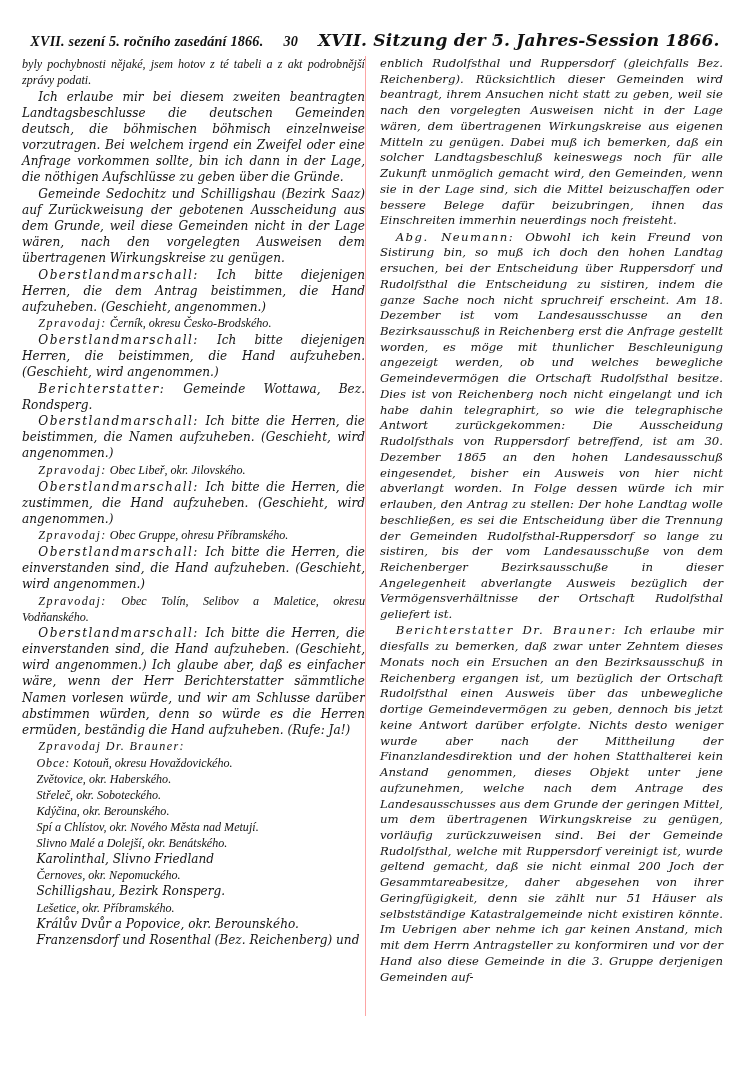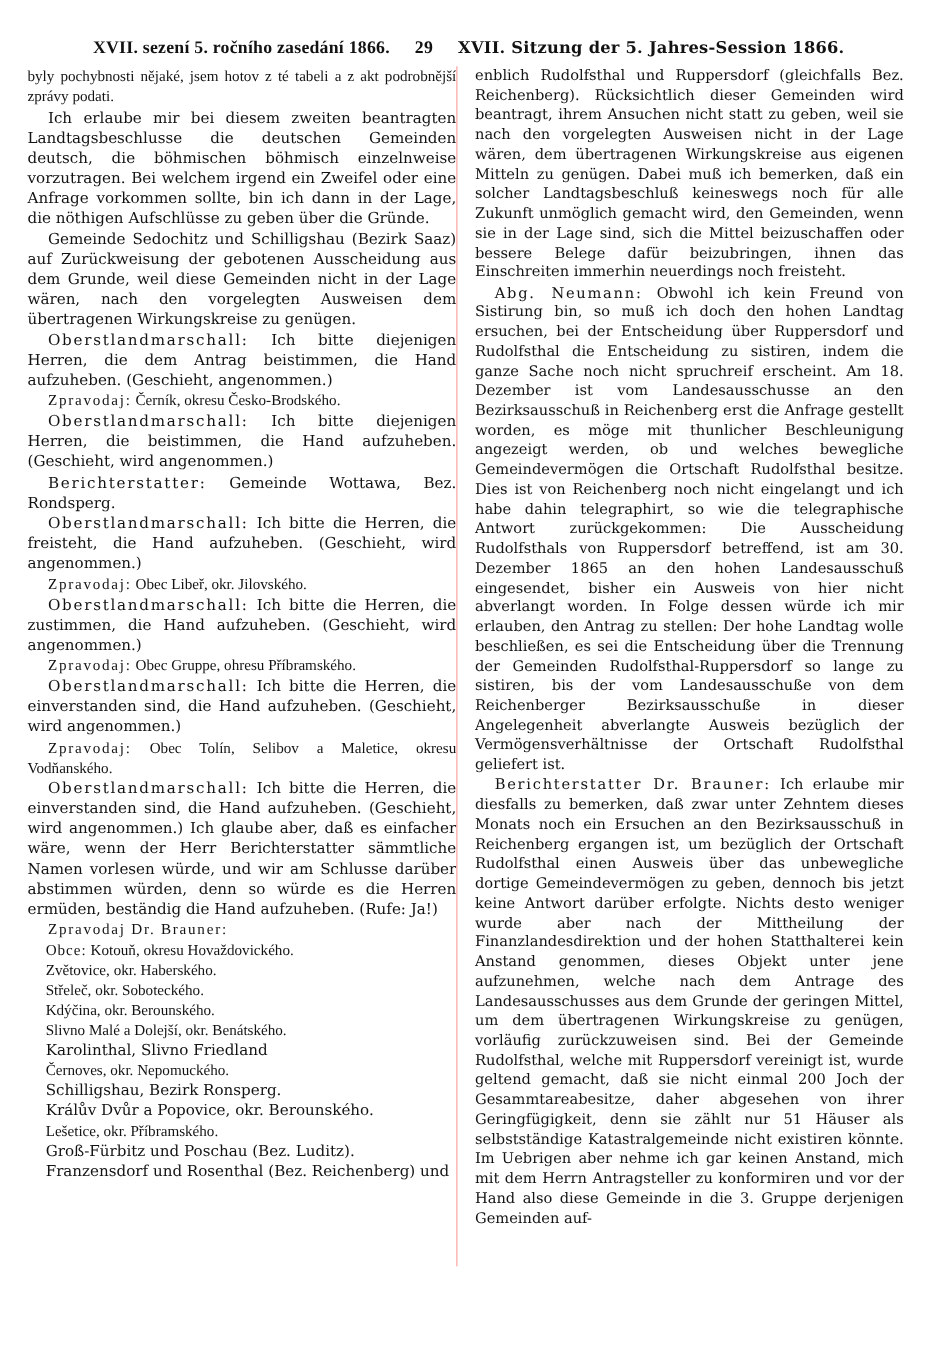--- a/index.html
+++ b/index.html
@@ -15,20 +15,21 @@
     position: relative;
     overflow: hidden;
   }
   .page {
     position: absolute;
     left: 0; top: 0;
     width: 750px;
     height: 925px;
     box-sizing: border-box;
     padding: 28px 22px 10px 22px;
+    font-style: italic;
   }
   
   .header {
     display: flex;
     justify-content: center;
     align-items: baseline;
     gap: 16px;
     font-size: 14.2px;
     letter-spacing: 0.2px;
     margin: 2px 0 6px 0;
@@ -38,21 +39,21 @@
     font-family: "Liberation Serif", serif;
     font-weight: bold;
   }
   .header .pageno {
     font-weight: bold;
     padding: 0 4px;
   }
   .header .de {
     font-family: "DejaVu Serif", serif;
     font-weight: bold;
-    font-size: 13px;
+    font-size: 17px;
   }
   
   .columns {
     display: flex;
     gap: 0;
     height: 960px;
   }
   .col {
     width: 343px;
     font-size: 12.1px;
@@ -84,66 +85,66 @@
   }
   .lst .nm { letter-spacing: 0.8px; }
 </style>
 </head>
 <body>
 
 <div class="page">
 
   <div class="header">
     <span class="cz">XVII. sezení 5. ročního zasedání 1866.</span>
-    <span class="pageno">29</span>
+    <span class="pageno">30</span>
     <span class="de">XVII. Sitzung der 5. Jahres-Session 1866.</span>
   </div>
 
   <div class="columns">
 
     <div class="col left">
       <p class="noind">byly pochybnosti nějaké, jsem hotov z té tabeli a z akt podrobnější zprávy podati.</p>
       <p class="fr">Ich erlaube mir bei diesem zweiten beantragten Landtagsbeschlusse die deutschen Gemeinden deutsch, die böhmischen böhmisch einzelnweise vorzutragen. Bei welchem irgend ein Zweifel oder eine Anfrage vorkommen sollte, bin ich dann in der Lage, die nöthigen Aufschlüsse zu geben über die Gründe.</p>
       <p class="fr">Gemeinde Sedochitz und Schilligshau (Bezirk Saaz) auf Zurückweisung der gebotenen Ausscheidung aus dem Grunde, weil diese Gemeinden nicht in der Lage wären, nach den vorgelegten Ausweisen dem übertragenen Wirkungskreise zu genügen.</p>
 
       <p class="fr"><span class="spk">Oberstlandmarschall:</span> <span>Ich bitte diejenigen Herren, die dem Antrag beistimmen, die Hand aufzuheben. (Geschieht, angenommen.)</span></p>
 
       <p><span class="spk">Zpravodaj:</span> <span>Černík, okresu Česko-Brodského.</span></p>
 
       <p class="fr"><span class="spk">Oberstlandmarschall:</span> <span>Ich bitte diejenigen Herren, die beistimmen, die Hand aufzuheben. (Geschieht, wird angenommen.)</span></p>
 
       <p class="fr"><span class="spk">Berichterstatter:</span> <span>Gemeinde Wottawa, Bez. Rondsperg.</span></p>
 
-      <p class="fr"><span class="spk">Oberstlandmarschall:</span> <span>Ich bitte die Herren, die freisteht, die Hand aufzuheben. (Geschieht, wird angenommen.)</span></p>
+      <p class="fr"><span class="spk">Oberstlandmarschall:</span> <span>Ich bitte die Herren, die beistimmen, die Namen aufzuheben. (Geschieht, wird angenommen.)</span></p>
 
       <p><span class="spk">Zpravodaj:</span> <span>Obec Libeř, okr. Jilovského.</span></p>
 
       <p class="fr"><span class="spk">Oberstlandmarschall:</span> <span>Ich bitte die Herren, die zustimmen, die Hand aufzuheben. (Geschieht, wird angenommen.)</span></p>
 
       <p><span class="spk">Zpravodaj:</span> <span>Obec Gruppe, ohresu Příbramského.</span></p>
 
       <p class="fr"><span class="spk">Oberstlandmarschall:</span> <span>Ich bitte die Herren, die einverstanden sind, die Hand aufzuheben. (Geschieht, wird angenommen.)</span></p>
 
       <p><span class="spk">Zpravodaj:</span> <span>Obec Tolín, Selibov a Maletice, okresu Vodňanského.</span></p>
 
       <p class="fr"><span class="spk">Oberstlandmarschall:</span> <span>Ich bitte die Herren, die einverstanden sind, die Hand aufzuheben. (Geschieht, wird angenommen.) Ich glaube aber, daß es einfacher wäre, wenn der Herr Berichterstatter sämmtliche Namen vorlesen würde, und wir am Schlusse darüber abstimmen würden, denn so würde es die Herren ermüden, beständig die Hand aufzuheben. (Rufe: Ja!)</span></p>
 
       <p><span class="spk">Zpravodaj Dr. Brauner:</span></p>
 
       <p class="lst"><span class="nm">Obce:</span> <span>Kotouň, okresu Hovaždovického.</span></p>
       <p class="lst">Zvětovice, okr. Haberského.</p>
       <p class="lst">Střeleč, okr. Soboteckého.</p>
       <p class="lst">Kdýčina, okr. Berounského.</p>
+      <p class="lst">Spí a Chlístov, okr. Nového Města nad Metují.</p>
       <p class="lst">Slivno Malé a Dolejší, okr. Benátského.</p>
       <p class="lst fr">Karolinthal, Slivno Friedland</p>
       <p class="lst">Černoves, okr. Nepomuckého.</p>
       <p class="lst fr">Schilligshau, Bezirk Ronsperg.</p>
+      <p class="lst">Lešetice, okr. Příbramského.</p>
       <p class="lst fr">Králův Dvůr a Popovice, okr. Berounského.</p>
-      <p class="lst">Lešetice, okr. Příbramského.</p>
-      <p class="lst fr">Groß-Fürbitz und Poschau (Bez. Luditz).</p>
       <p class="lst fr">Franzensdorf und Rosenthal (Bez. Reichenberg) und</p>
     </div>
 
     <div class="col right">
       <p class="noind">enblich Rudolfsthal und Ruppersdorf (gleichfalls Bez. Reichenberg). Rücksichtlich dieser Gemeinden wird beantragt, ihrem Ansuchen nicht statt zu geben, weil sie nach den vorgelegten Ausweisen nicht in der Lage wären, dem übertragenen Wirkungskreise aus eigenen Mitteln zu genügen. Dabei muß ich bemerken, daß ein solcher Landtagsbeschluß keineswegs noch für alle Zukunft unmöglich gemacht wird, den Gemeinden, wenn sie in der Lage sind, sich die Mittel beizuschaffen oder bessere Belege dafür beizubringen, ihnen das Einschreiten immerhin neuerdings noch freisteht.</p>
 
       <p><span class="spk">Abg. Neumann:</span> <span>Obwohl ich kein Freund von Sistirung bin, so muß ich doch den hohen Landtag ersuchen, bei der Entscheidung über Ruppersdorf und Rudolfsthal die Entscheidung zu sistiren, indem die ganze Sache noch nicht spruchreif erscheint. Am 18. Dezember ist vom Landesausschusse an den Bezirksausschuß in Reichenberg erst die Anfrage gestellt worden, es möge mit thunlicher Beschleunigung angezeigt werden, ob und welches bewegliche Gemeindevermögen die Ortschaft Rudolfsthal besitze. Dies ist von Reichenberg noch nicht eingelangt und ich habe dahin telegraphirt, so wie die telegraphische Antwort zurückgekommen: Die Ausscheidung Rudolfsthals von Ruppersdorf betreffend, ist am 30. Dezember 1865 an den hohen Landesausschuß eingesendet, bisher ein Ausweis von hier nicht abverlangt worden. In Folge dessen würde ich mir erlauben, den Antrag zu stellen: Der hohe Landtag wolle beschließen, es sei die Entscheidung über die Trennung der Gemeinden Rudolfsthal-Ruppersdorf so lange zu sistiren, bis der vom Landesausschuße von dem Reichenberger Bezirksausschuße in dieser Angelegenheit abverlangte Ausweis bezüglich der Vermögensverhältnisse der Ortschaft Rudolfsthal geliefert ist.</span></p>
 
       <p><span class="spk">Berichterstatter Dr. Brauner:</span> <span>Ich erlaube mir diesfalls zu bemerken, daß zwar unter Zehntem dieses Monats noch ein Ersuchen an den Bezirksausschuß in Reichenberg ergangen ist, um bezüglich der Ortschaft Rudolfsthal einen Ausweis über das unbewegliche dortige Gemeindevermögen zu geben, dennoch bis jetzt keine Antwort darüber erfolgte. Nichts desto weniger wurde aber nach der Mittheilung der Finanzlandesdirektion und der hohen Statthalterei kein Anstand genommen, dieses Objekt unter jene aufzunehmen, welche nach dem Antrage des Landesausschusses aus dem Grunde der geringen Mittel, um dem übertragenen Wirkungskreise zu genügen, vorläufig zurückzuweisen sind. Bei der Gemeinde Rudolfsthal, welche mit Ruppersdorf vereinigt ist, wurde geltend gemacht, daß sie nicht einmal 200 Joch der Gesammtareabesitze, daher abgesehen von ihrer Geringfügigkeit, denn sie zählt nur 51 Häuser als selbstständige Katastralgemeinde nicht existiren könnte. Im Uebrigen aber nehme ich gar keinen Anstand, mich mit dem Herrn Antragsteller zu konformiren und vor der Hand also diese Gemeinde in die 3. Gruppe derjenigen Gemeinden auf-</span></p>
     </div>

